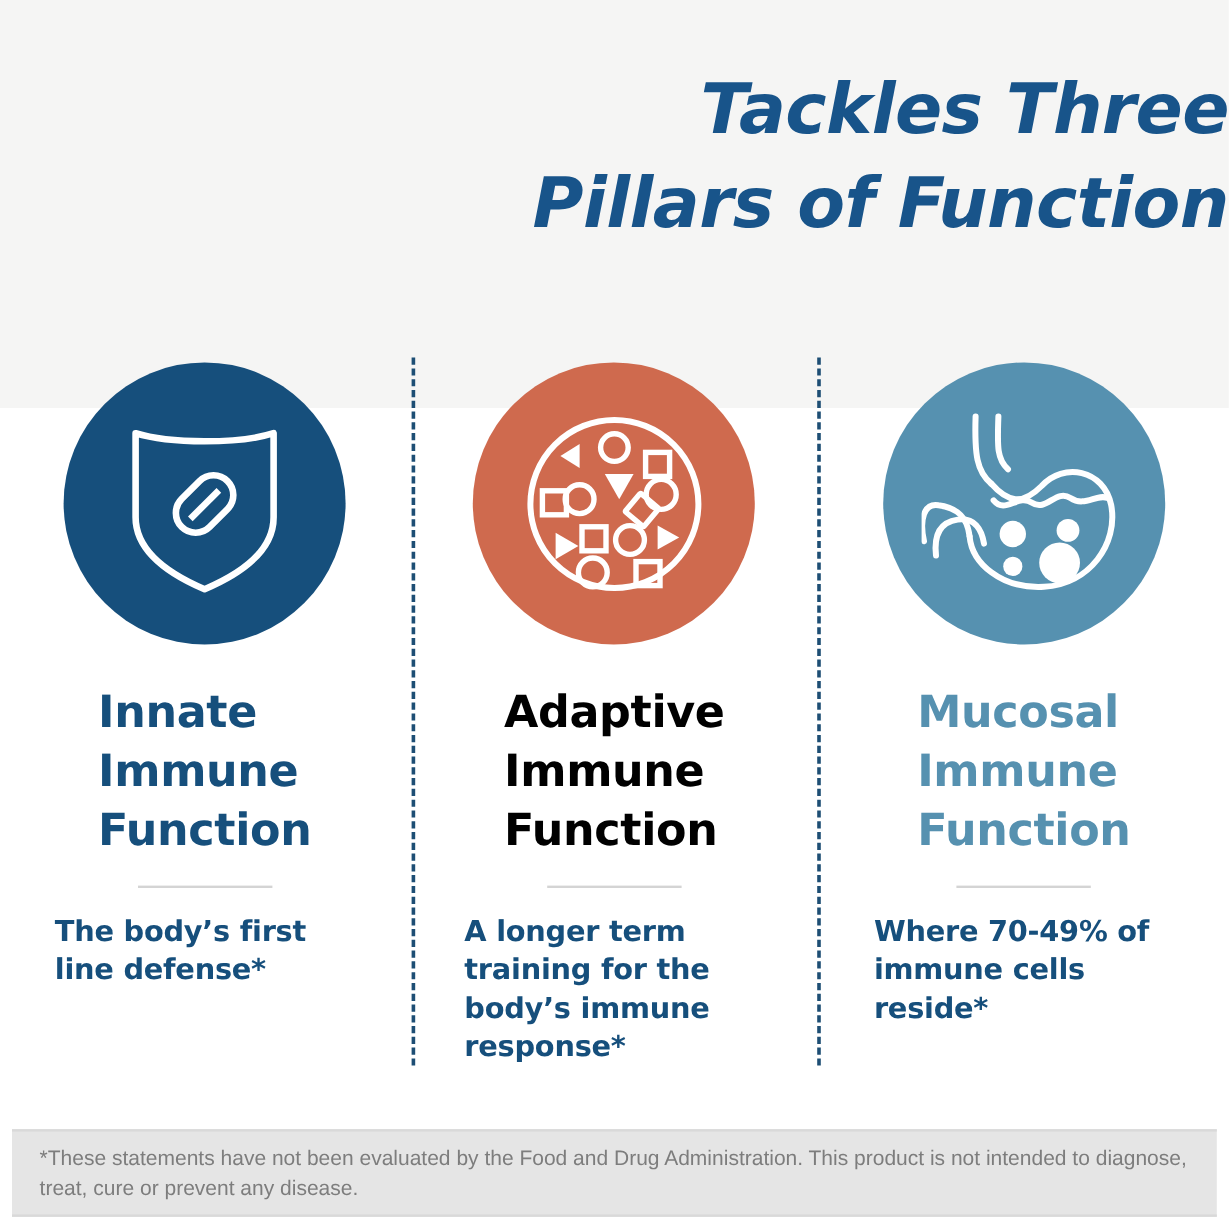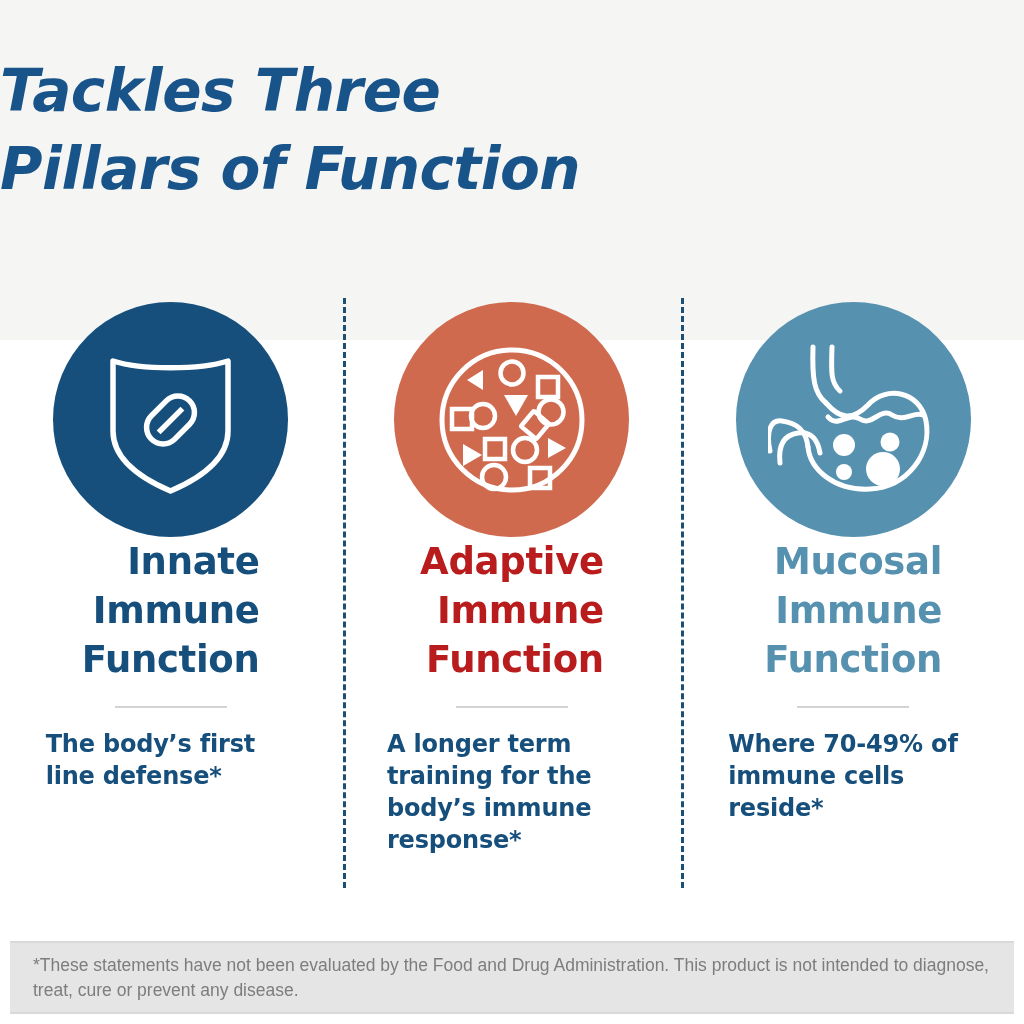--- a/index.html
+++ b/index.html
@@ -33,21 +33,21 @@
     height: 340px;
     background: #f5f5f4;
   }
 
   
   .title-wrap {
     position: absolute;
     left: 0;
     top: 52px;
     width: 1024px;
-    text-align: left;
+    text-align: right;
     z-index: 4;
   }
   .title-line {
     display: block;
     font-family: "DejaVu Sans", sans-serif;
     font-style: italic;
     font-weight: bold;
     font-size: 58px;
     line-height: 78px;
     letter-spacing: -0.5px;
@@ -91,29 +91,30 @@
     display: flex;
     align-items: center;
     justify-content: center;
     flex: none;
   }
   .col-1 .circle { background: #164f7c; }
   .col-2 .circle { background: #cf6a4e; }
   .col-3 .circle { background: #5691b0; }
 
   .heading {
+    margin-top: 32px;
     font-family: "DejaVu Sans", sans-serif;
     font-weight: bold;
     font-size: 37px;
     line-height: 49px;
-    text-align: right;
+    text-align: left;
     letter-spacing: -0.3px;
   }
   .col-1 .heading { color: #164f7c; }
-  .col-2 .heading { color: #b91c1c; }
+  .col-2 .heading { color: #000000; }
   .col-3 .heading { color: #5691b0; }
 
   .rule {
     width: 112px;
     height: 2px;
     background: #d4d4d4;
     margin: 22px 0 20px 0;
   }
 
   .desc {

